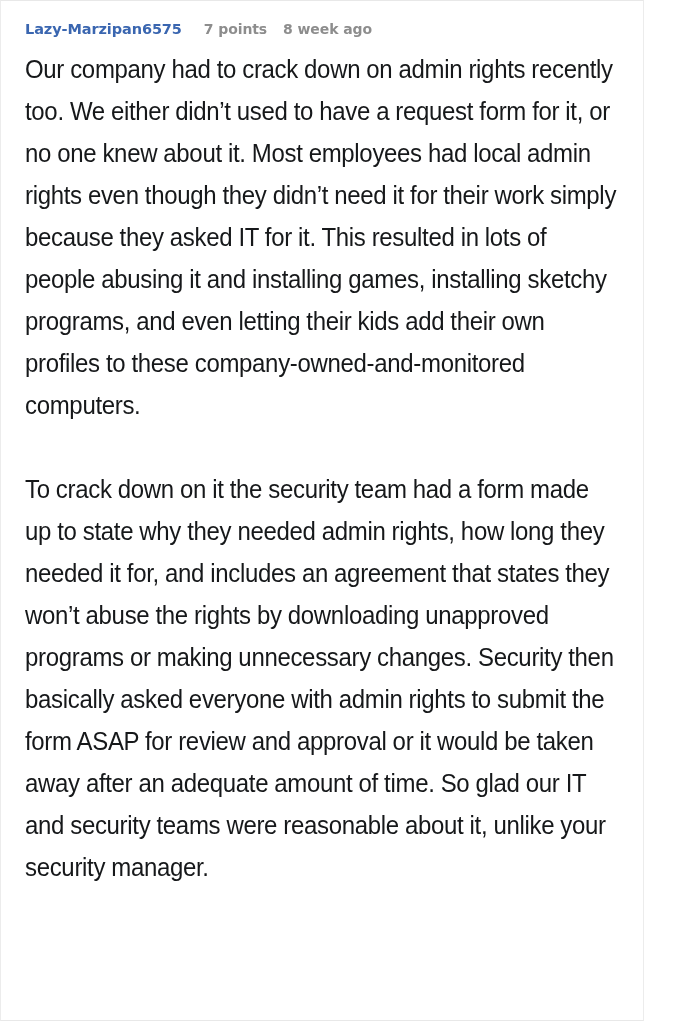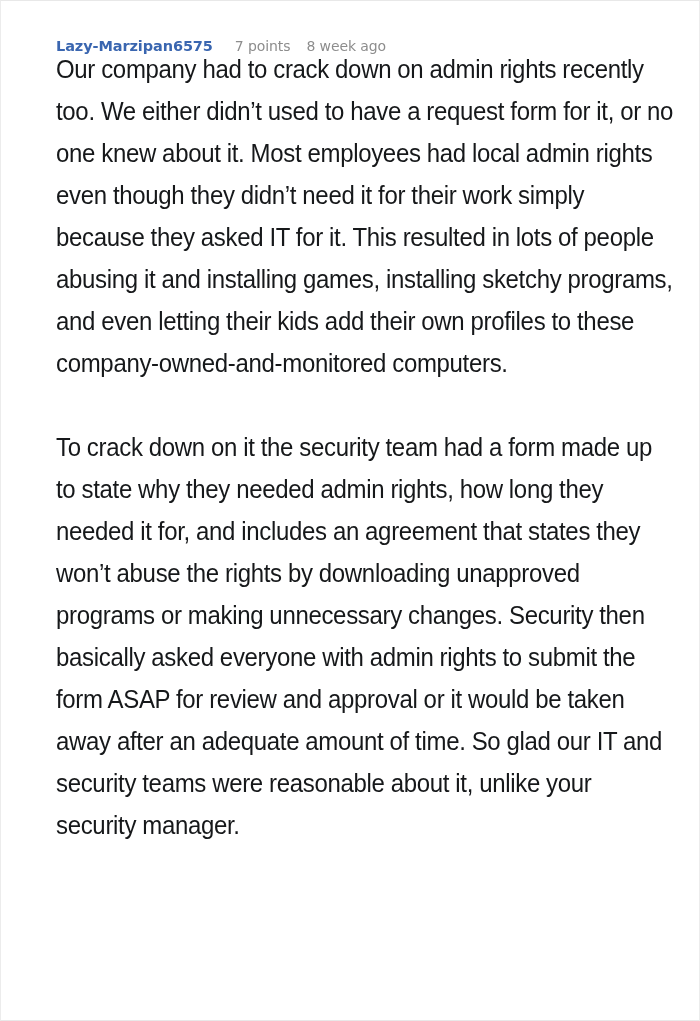--- a/index.html
+++ b/index.html
@@ -7,29 +7,28 @@
     padding: 0;
     background: #ffffff;
   }
 
   body {
     font-family: "Liberation Sans", sans-serif;
   }
 
   #comment-card {
     position: relative;
-    width: 700px;
+    width: 644px;
     height: 1021px;
     box-sizing: border-box;
     background: #ffffff;
     border: 1px solid #ececec;
     border-top-color: #e8e8e8;
     border-bottom-color: #e8e8e8;
     overflow: hidden;
-    padding-left: 31px;
   }
 
   #comment-inner {
     padding: 20px 24px 0 24px;
   }
 
   
   .meta-row {
     display: flex;
     align-items: baseline;
@@ -43,24 +42,23 @@
     font-size: 14.5px;
     font-weight: 700;
     color: #3a66b0;
     letter-spacing: -0.1px;
     text-decoration: none;
   }
 
   .meta-item {
     font-family: "DejaVu Sans", sans-serif;
     font-size: 14px;
-    font-weight: 400;
+    font-weight: 700;
     color: #8d8d8d;
     letter-spacing: -0.1px;
-    margin-top: 17px;
   }
 
   .meta-gap-1 { width: 22px; }
   .meta-gap-2 { width: 16px; }
 
   
   .body-text {
     font-family: "Liberation Sans", sans-serif;
     font-size: 26.5px;
     line-height: 42px;

